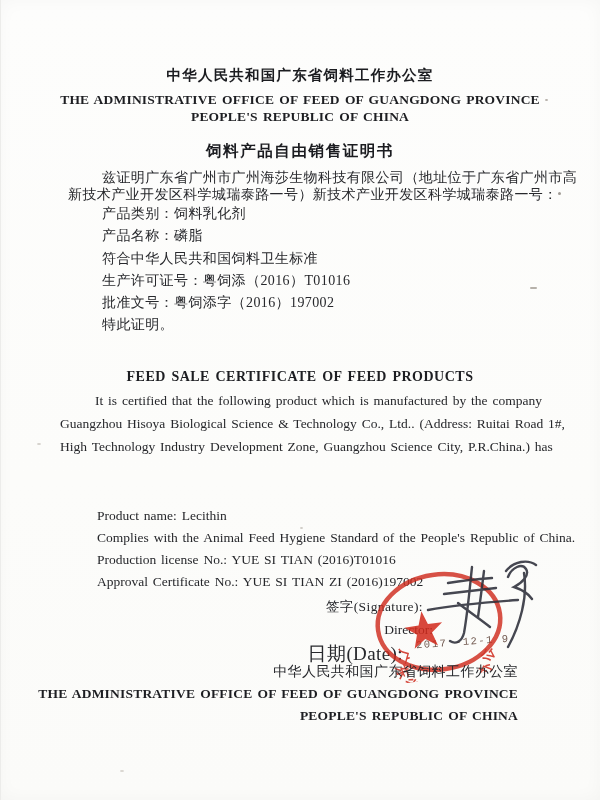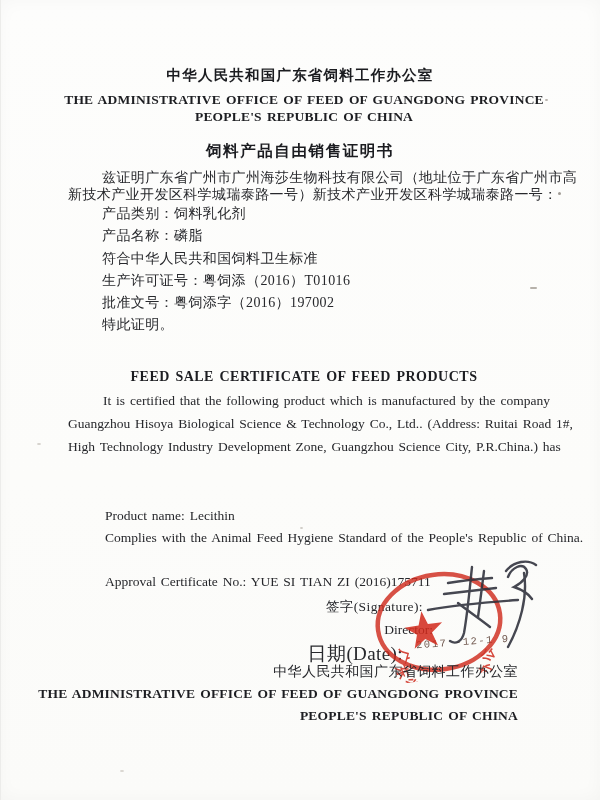--- a/index.html
+++ b/index.html
@@ -10,21 +10,21 @@
     background:linear-gradient(180deg,#fdfdfc 0%,#fcfcfa 60%,#fbfbf9 100%);
     overflow:hidden;
     font-family:"Liberation Serif","DejaVu Serif",serif;
     color:#26272b;
     box-shadow:inset 0 0 18px rgba(0,0,0,0.03);
   }
   .line{position:absolute;white-space:nowrap;line-height:1.15;}
   .center{left:0;right:0;text-align:center;}
   .rightalign{text-align:right;}
   .zh{font-size:14px;letter-spacing:0.4px;color:#27282c;}
-  .en{font-size:13.5px;word-spacing:1.5px;color:#26272b;padding-left:8px;}
+  .en{font-size:13.5px;word-spacing:1.5px;color:#26272b;}
   .en-bold{font-weight:bold;letter-spacing:0.2px;color:#1d1e22;}
   .title-zh{font-size:14.5px;font-weight:bold;letter-spacing:1.2px;color:#1b1c20;}
   .cert-title{font-size:15.5px;font-weight:bold;letter-spacing:1.6px;color:#1b1c20;}
   .seal-wrap{position:absolute;left:369px;top:566px;width:140px;height:112px;transform:rotate(-8deg);opacity:0.93;}
   .sig-wrap{position:absolute;left:420px;top:555px;width:125px;height:105px;}
   .date-stamp{
     position:absolute;left:416px;top:636px;
     font-family:"Liberation Mono","DejaVu Sans Mono",monospace;
     font-size:10.5px;letter-spacing:1.5px;color:#63493f;
     transform:rotate(-4deg);opacity:0.9;white-space:nowrap;
@@ -50,21 +50,22 @@
   <div class="line zh" style="top:273px;left:102px">生产许可证号：粤饲添（2016）T01016</div>
   <div class="line zh" style="top:295px;left:102px">批准文号：粤饲添字（2016）197002</div>
   <div class="line zh" style="top:317px;left:102px">特此证明。</div>
 
   <div class="line center en en-bold" style="top:369px;font-size:14px;letter-spacing:0.5px">FEED SALE CERTIFICATE OF FEED PRODUCTS</div>
   <div class="line en" style="top:393px;left:95px">It is certified that the following product which is manufactured by the company</div>
   <div class="line en" style="top:416px;left:60px">Guangzhou Hisoya Biological Science &amp; Technology Co., Ltd.. (Address: Ruitai Road 1#,</div>
   <div class="line en" style="top:439px;left:60px">High Technology Industry Development Zone, Guangzhou Science City, P.R.China.) has</div>
   <div class="line en" style="top:508px;left:97px">Product name: Lecithin</div>
   <div class="line en" style="top:530px;left:97px">Complies with the Animal Feed Hygiene Standard of the People's Republic of China.</div>
-  <div class="line en" style="top:574px;left:97px">Approval Certificate No.: YUE SI TIAN ZI (2016)175711</div>
+  <div class="line en" style="top:552px;left:97px">Production license No.: YUE SI TIAN (2016)T01016</div>
+  <div class="line en" style="top:574px;left:97px">Approval Certificate No.: YUE SI TIAN ZI (2016)197002</div>
 
   <div class="line zh rightalign" style="top:599px;right:177px;font-size:13.5px">签字(Signature):</div>
   <div class="line en rightalign" style="top:622px;right:167px">Director:</div>
   <div class="line zh rightalign" style="top:643px;right:197px;font-size:19px">日期(Date):</div>
   <div class="date-stamp">2017 -12-1 9</div>
 
   <div class="seal-wrap">
     <svg width="140" height="112" viewBox="0 0 140 112" xmlns="http://www.w3.org/2000/svg" xmlns:xlink="http://www.w3.org/1999/xlink">
       <defs>
         <path id="sealArcPath" d="M 30.7,76.4 A 48,35.5 0 1 0 109.3,76.4" fill="none"></path>

